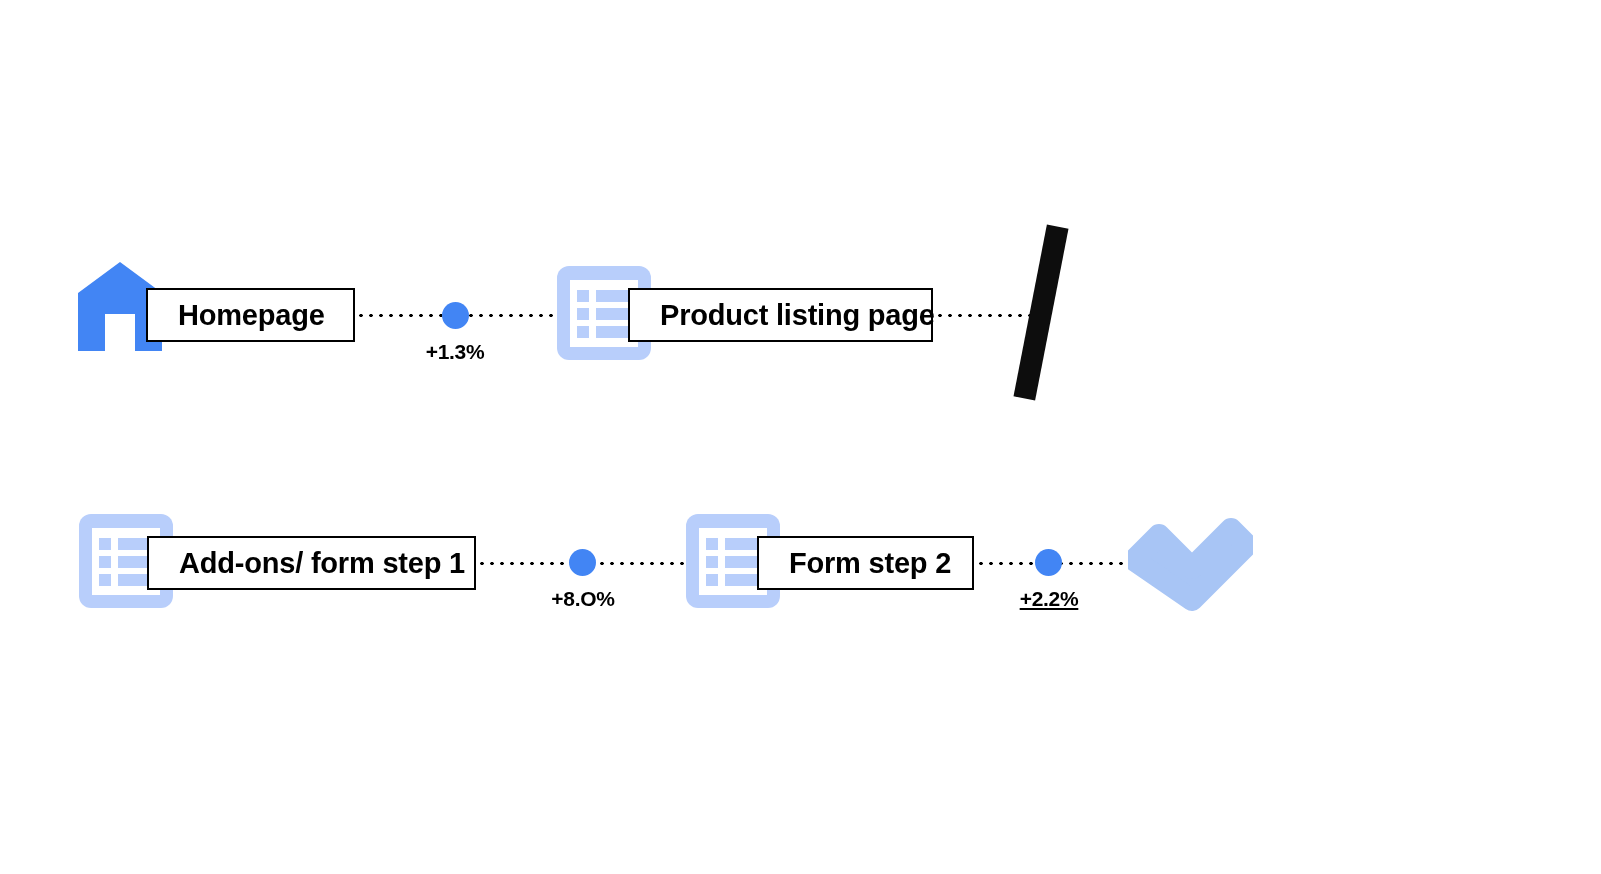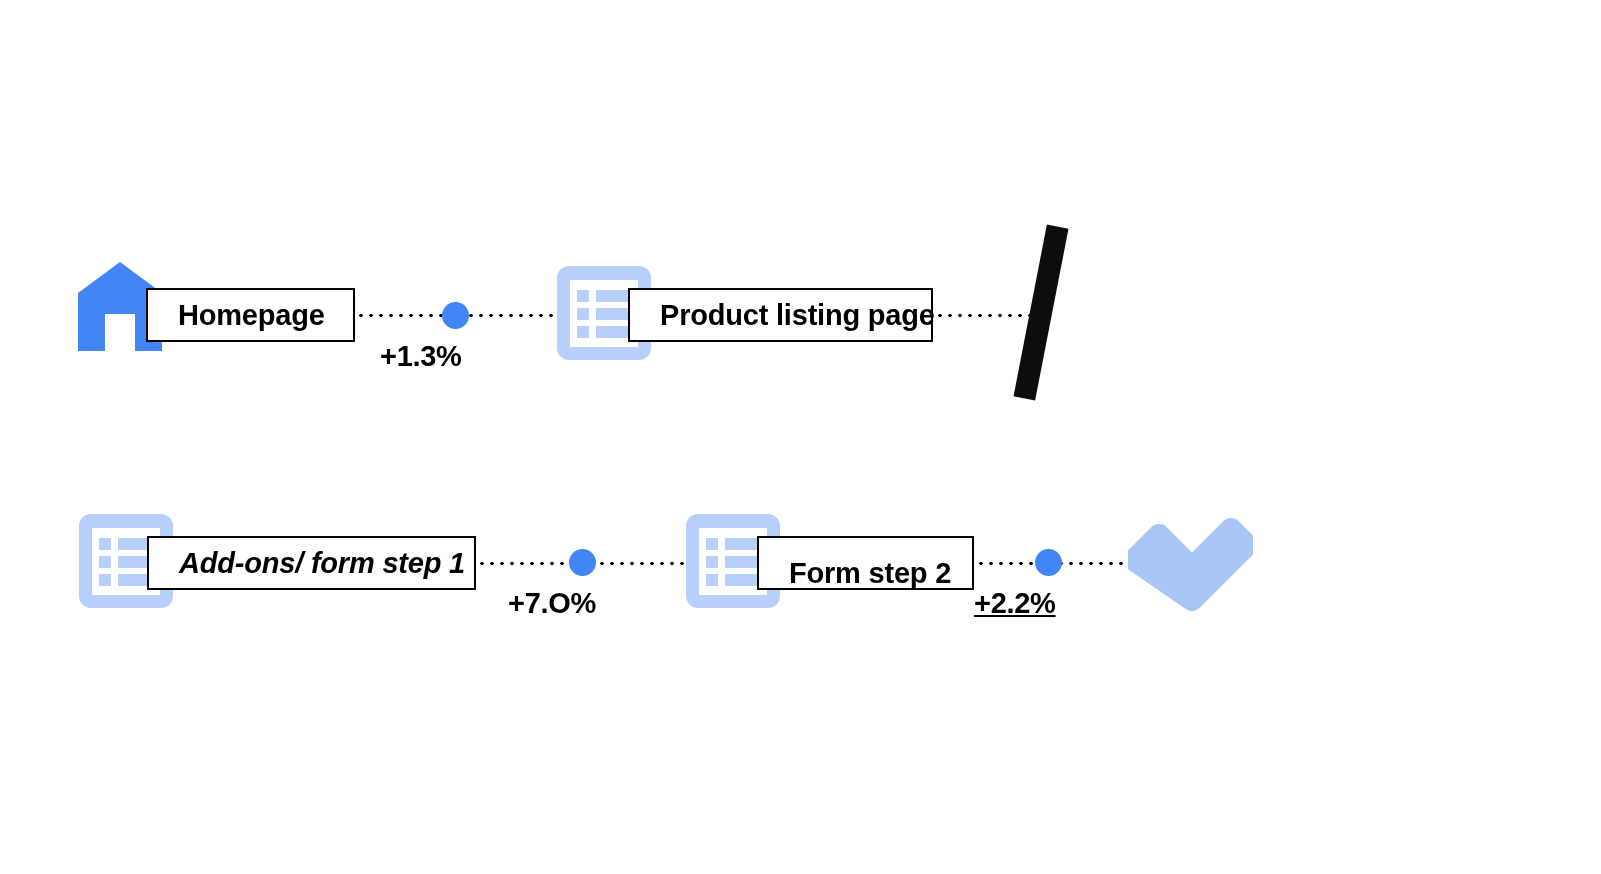--- a/index.html
+++ b/index.html
@@ -56,26 +56,26 @@
     width: 27px;
     height: 27px;
     border-radius: 50%;
     background: #4285F4;
     z-index: 6;
   }
   .pct-label {
     position: absolute;
     font-family: "Liberation Sans", sans-serif;
     font-weight: bold;
-    font-size: 29px;
+    font-size: 21px;
     color: #000000;
     white-space: nowrap;
     letter-spacing: -0.3px;
     z-index: 6;
-    text-align: left;
+    text-align: center;
   }
 
   
   .house-icon { position: absolute; z-index: 3; }
 
   
   .list-icon { position: absolute; z-index: 3; }
 
   
   .check-icon { position: absolute; z-index: 3; }
@@ -137,41 +137,41 @@
       <rect x="39" y="24" width="36" height="12" fill="#B8CEFB"></rect>
       <rect x="20" y="42" width="12" height="12" fill="#B8CEFB"></rect>
       <rect x="39" y="42" width="36" height="12" fill="#B8CEFB"></rect>
       <rect x="20" y="60" width="12" height="12" fill="#B8CEFB"></rect>
       <rect x="39" y="60" width="36" height="12" fill="#B8CEFB"></rect>
     </svg>
   </div>
 
   <div class="connector" style="left:477px; top:561px; width:255px;"></div>
 
-  <div class="step-box" style="left:147px; top:536px; width:329px; height:54px;font-style:italic;">
+  <div class="step-box" style="left:147px; top:536px; width:329px; height:54px;">
     <span class="step-box-label">Add-ons/ form step 1</span>
   </div>
 
   <div class="node-dot" style="left:569px; top:549px;"></div>
-  <div class="pct-label" style="left:508px; top:587px; width:150px;">+7.O%</div>
+  <div class="pct-label" style="left:508px; top:587px; width:150px;">+8.O%</div>
 
   <div class="list-icon" style="left:686px; top:514px; width:94px; height:94px;">
     <svg width="94" height="94" viewBox="0 0 94 94" xmlns="http://www.w3.org/2000/svg">
       <rect x="0" y="0" width="94" height="94" rx="12" fill="#B8CEFB"></rect>
       <rect x="13" y="14" width="68" height="67" fill="#ffffff"></rect>
       <rect x="20" y="24" width="12" height="12" fill="#B8CEFB"></rect>
       <rect x="39" y="24" width="36" height="12" fill="#B8CEFB"></rect>
       <rect x="20" y="42" width="12" height="12" fill="#B8CEFB"></rect>
       <rect x="39" y="42" width="36" height="12" fill="#B8CEFB"></rect>
       <rect x="20" y="60" width="12" height="12" fill="#B8CEFB"></rect>
       <rect x="39" y="60" width="36" height="12" fill="#B8CEFB"></rect>
     </svg>
   </div>
 
-  <div class="step-box" style="left:757px; top:536px; width:217px; height:54px;align-items:flex-end;">
+  <div class="step-box" style="left:757px; top:536px; width:217px; height:54px;">
     <span class="step-box-label">Form step 2</span>
   </div>
 
   <div class="connector" style="left:976px; top:561px; width:185px;"></div>
 
   <div class="node-dot" style="left:1035px; top:549px;"></div>
   <div class="pct-label" style="left:974px; top:587px; width:150px;text-decoration:underline;">+2.2%</div>
 
   <div class="check-icon" style="left:1128px; top:505px; width:125px; height:115px;">
     <svg width="125" height="115" viewBox="0 0 125 115" xmlns="http://www.w3.org/2000/svg">

